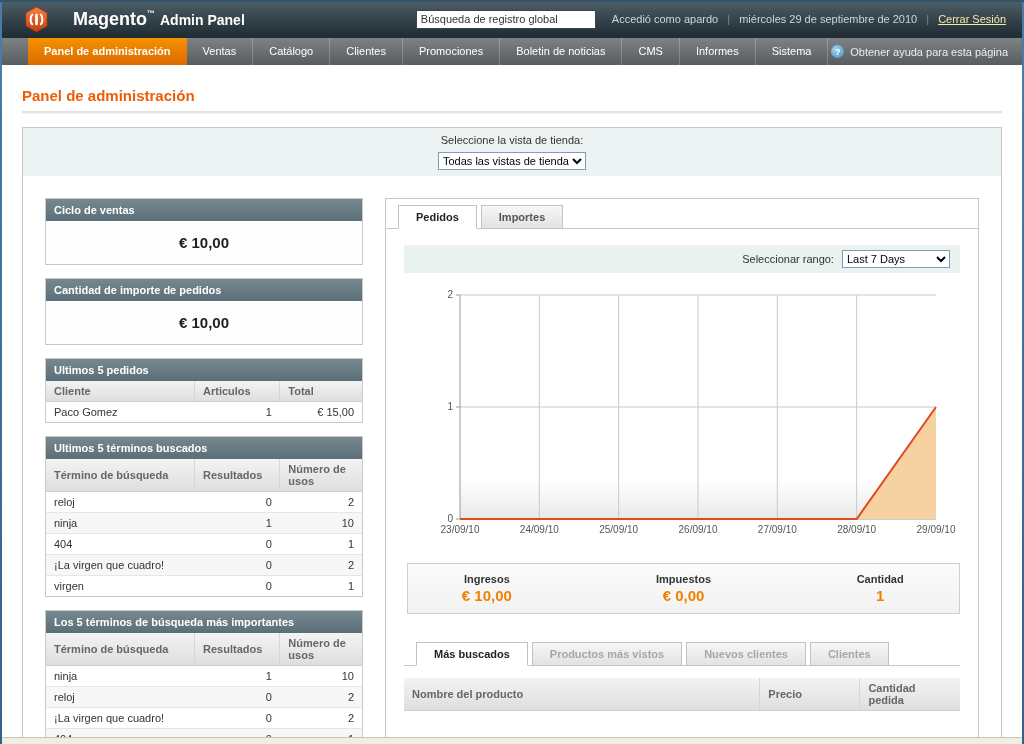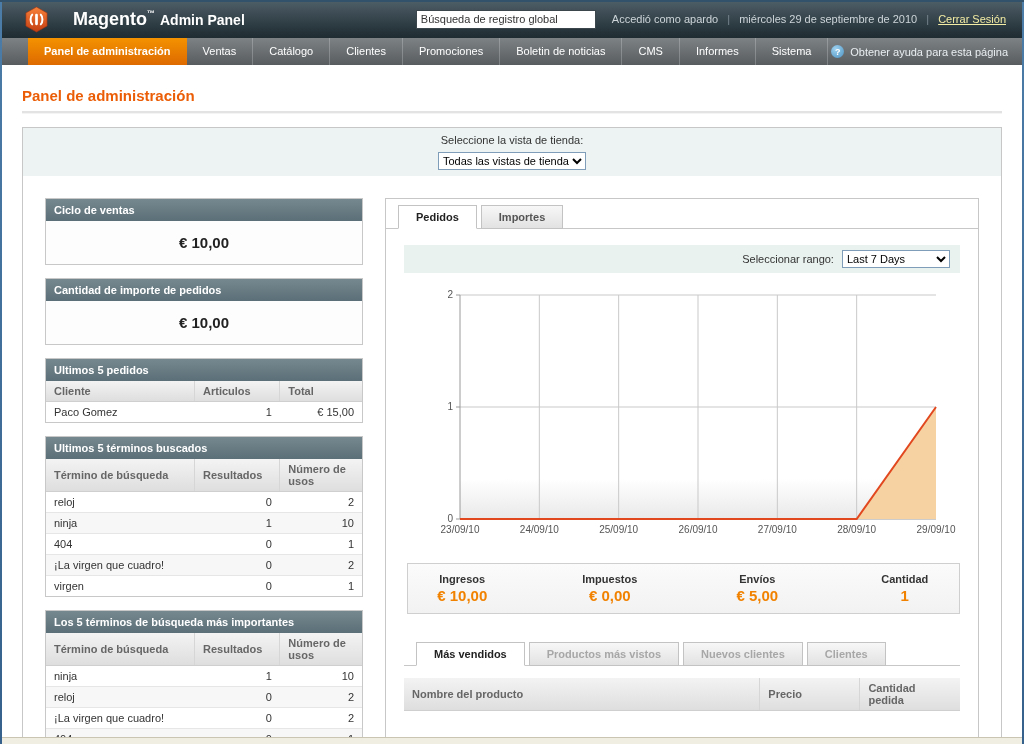--- a/index.html
+++ b/index.html
@@ -352,31 +352,27 @@
           <div class="totals">
               <div class="stat">
                 <div class="stat-label">Ingresos</div>
                 <div class="stat-value">€ 10,00</div>
               </div>
               <div class="stat">
                 <div class="stat-label">Impuestos</div>
                 <div class="stat-value">€ 0,00</div>
               </div>
               <div class="stat">
-                <div class="stat-label">Envíos</div>
-                <div class="stat-value">€ 5,00</div>
-              </div>
-              <div class="stat">
                 <div class="stat-label">Cantidad</div>
                 <div class="stat-value">1</div>
               </div>
             </div>
 
           <div class="tab-strip">
-              <div class="tab active">Más vendidos</div>
+              <div class="tab active">Más buscados</div>
               <div class="tab dim">Productos más vistos</div>
               <div class="tab dim">Nuevos clientes</div>
               <div class="tab dim">Clientes</div>
             </div>
           <div class="products-box">
               <table>
                 <colgroup>
                   <col style="width: 64%;">
                   <col style="width: 18%;">
                   <col style="width: 18%;">

